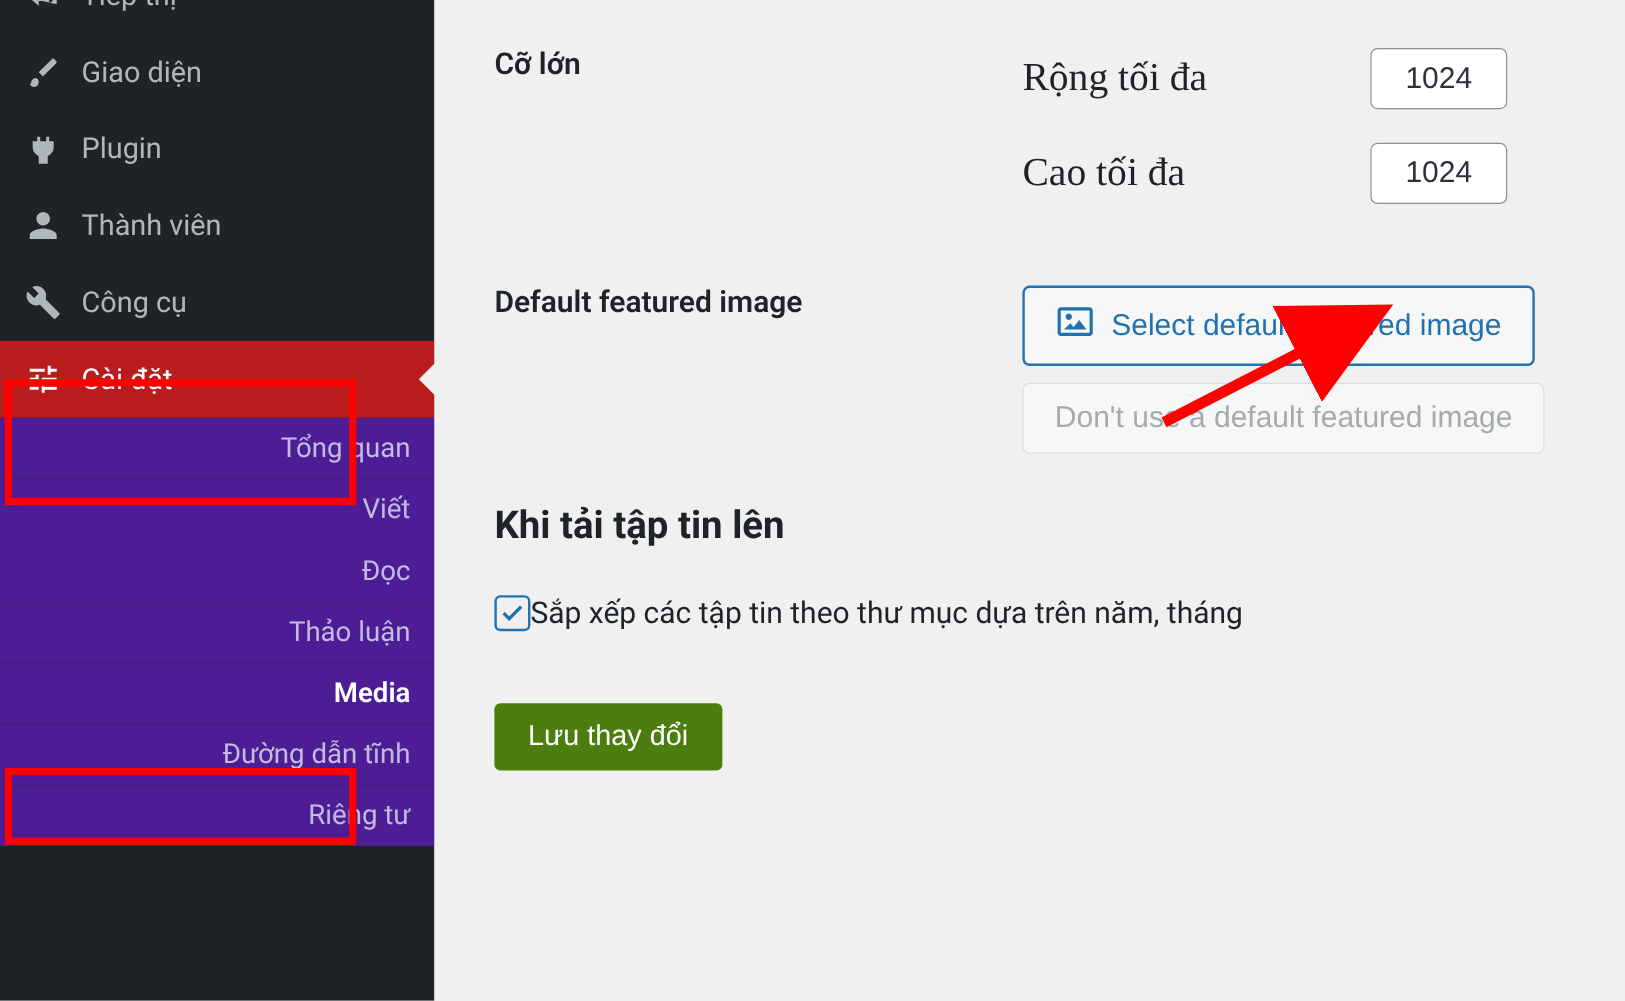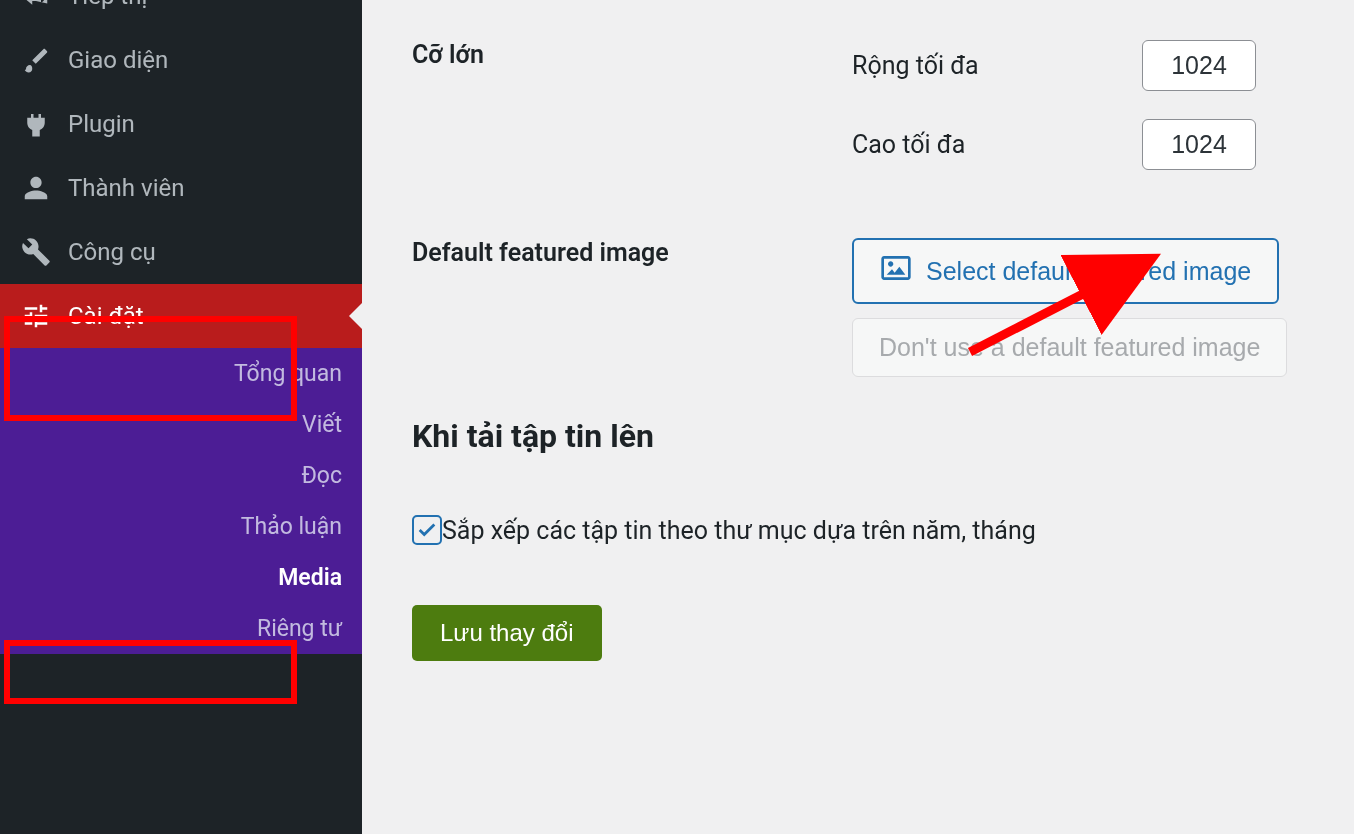--- a/index.html
+++ b/index.html
@@ -114,23 +114,24 @@
     }
     .form-fields {
       flex: 1;
     }
     .field-group {
       display: flex;
       align-items: center;
       margin-bottom: 28px;
     }
     .field-label {
-      font-size: 25px;
+      font-size: 33px;
       color: #1d2327;
       width: 290px;
+      font-family: Liberation Serif, serif;
     }
     .number-input {
       width: 114px;
       padding: 10px 12px;
       font-size: 25px;
       border: 1px solid #8c8f94;
       border-radius: 6px;
       background: #fff;
       color: #2c3338;
       text-align: center;
@@ -168,21 +169,21 @@
       color: #a7aaad;
       font-size: 25px;
       cursor: not-allowed;
       width: fit-content;
     }
     
     .section-heading {
       font-size: 32px;
       font-weight: 700;
       color: #1d2327;
-      margin: 40px 0 60px 0;
+      margin: 40px 0 40px 0;
     }
     
     .checkbox-row {
       display: flex;
       align-items: center;
       gap: 0;
       margin-bottom: 60px;
     }
     .checkbox {
       width: 30px;
@@ -282,20 +283,21 @@
         </svg>
     </span>
     <span>Cài đặt</span>
   </div>
 
   <div class="sub-item">Tổng quan</div>
   <div class="sub-item">Viết</div>
   <div class="sub-item">Đọc</div>
   <div class="sub-item">Thảo luận</div>
   <div class="sub-item current">Media</div>
+  <div class="sub-item">Đường dẫn tĩnh</div>
   <div class="sub-item">Riêng tư</div>
 
   <div class="highlight-box highlight-box-1"></div>
   <div class="highlight-box highlight-box-2"></div>
 </div>
 
 <div class="content">
   
   <div class="form-row">
     <div class="form-label">Cỡ lớn</div>

